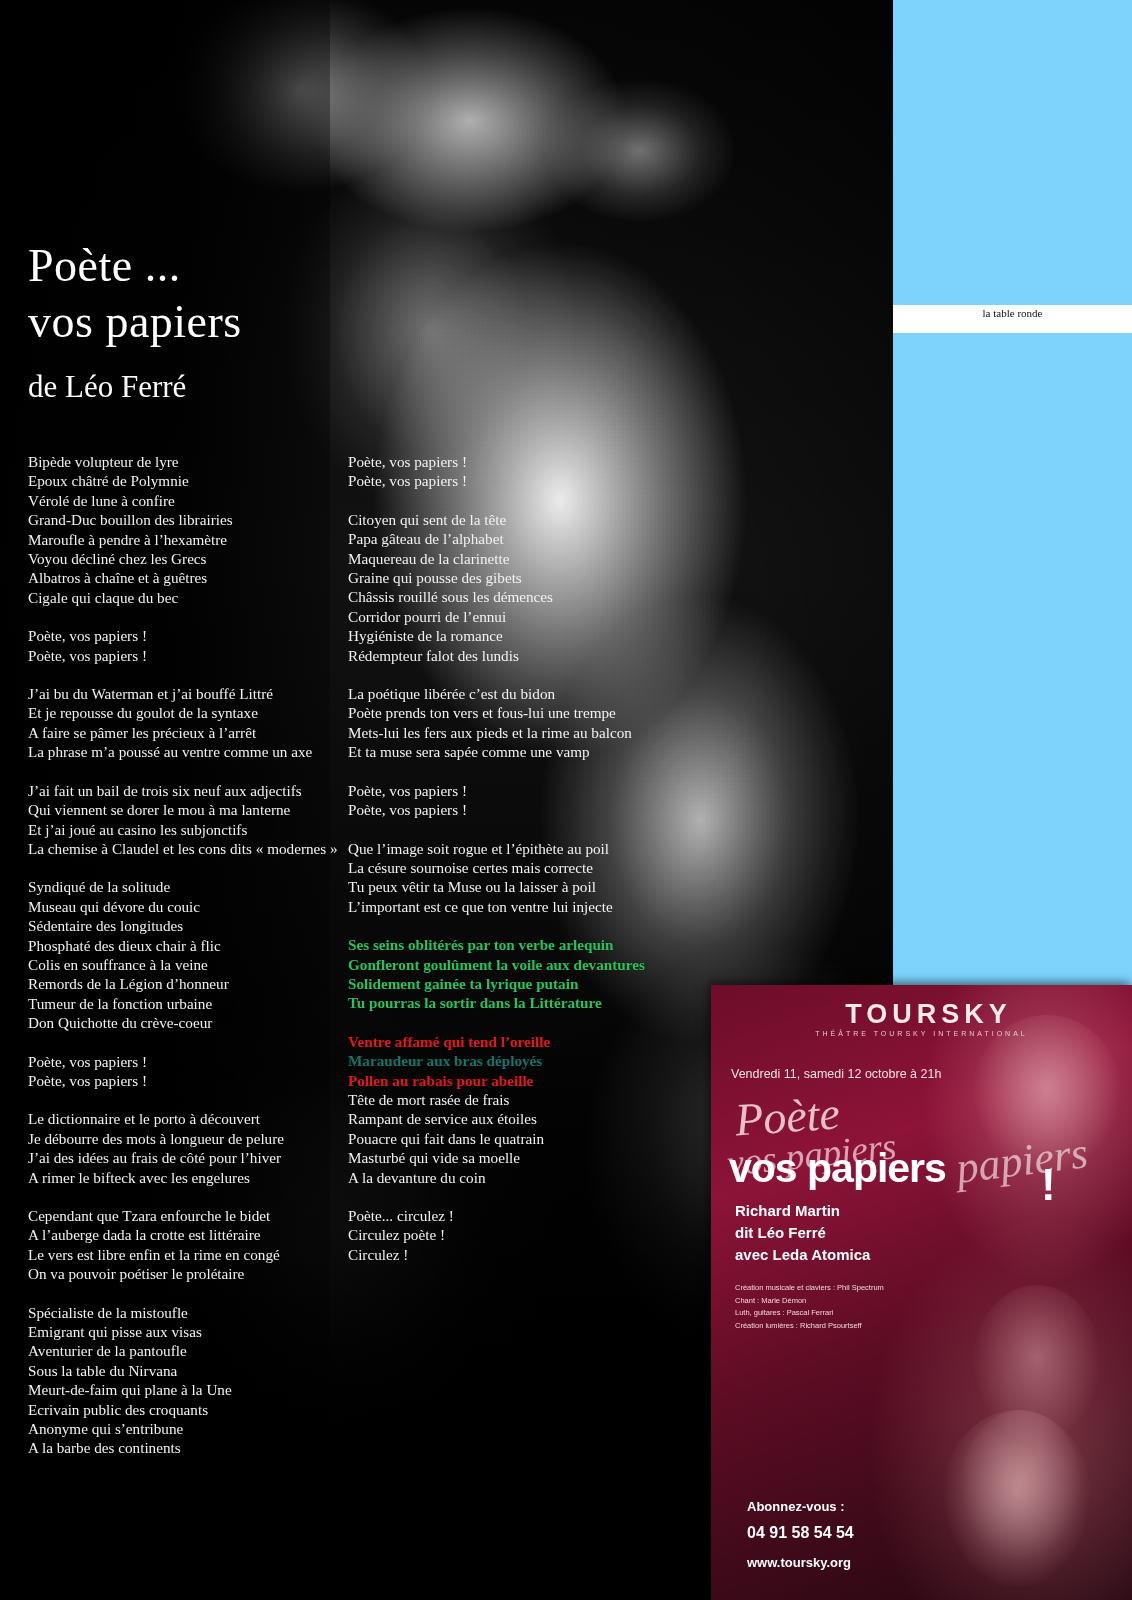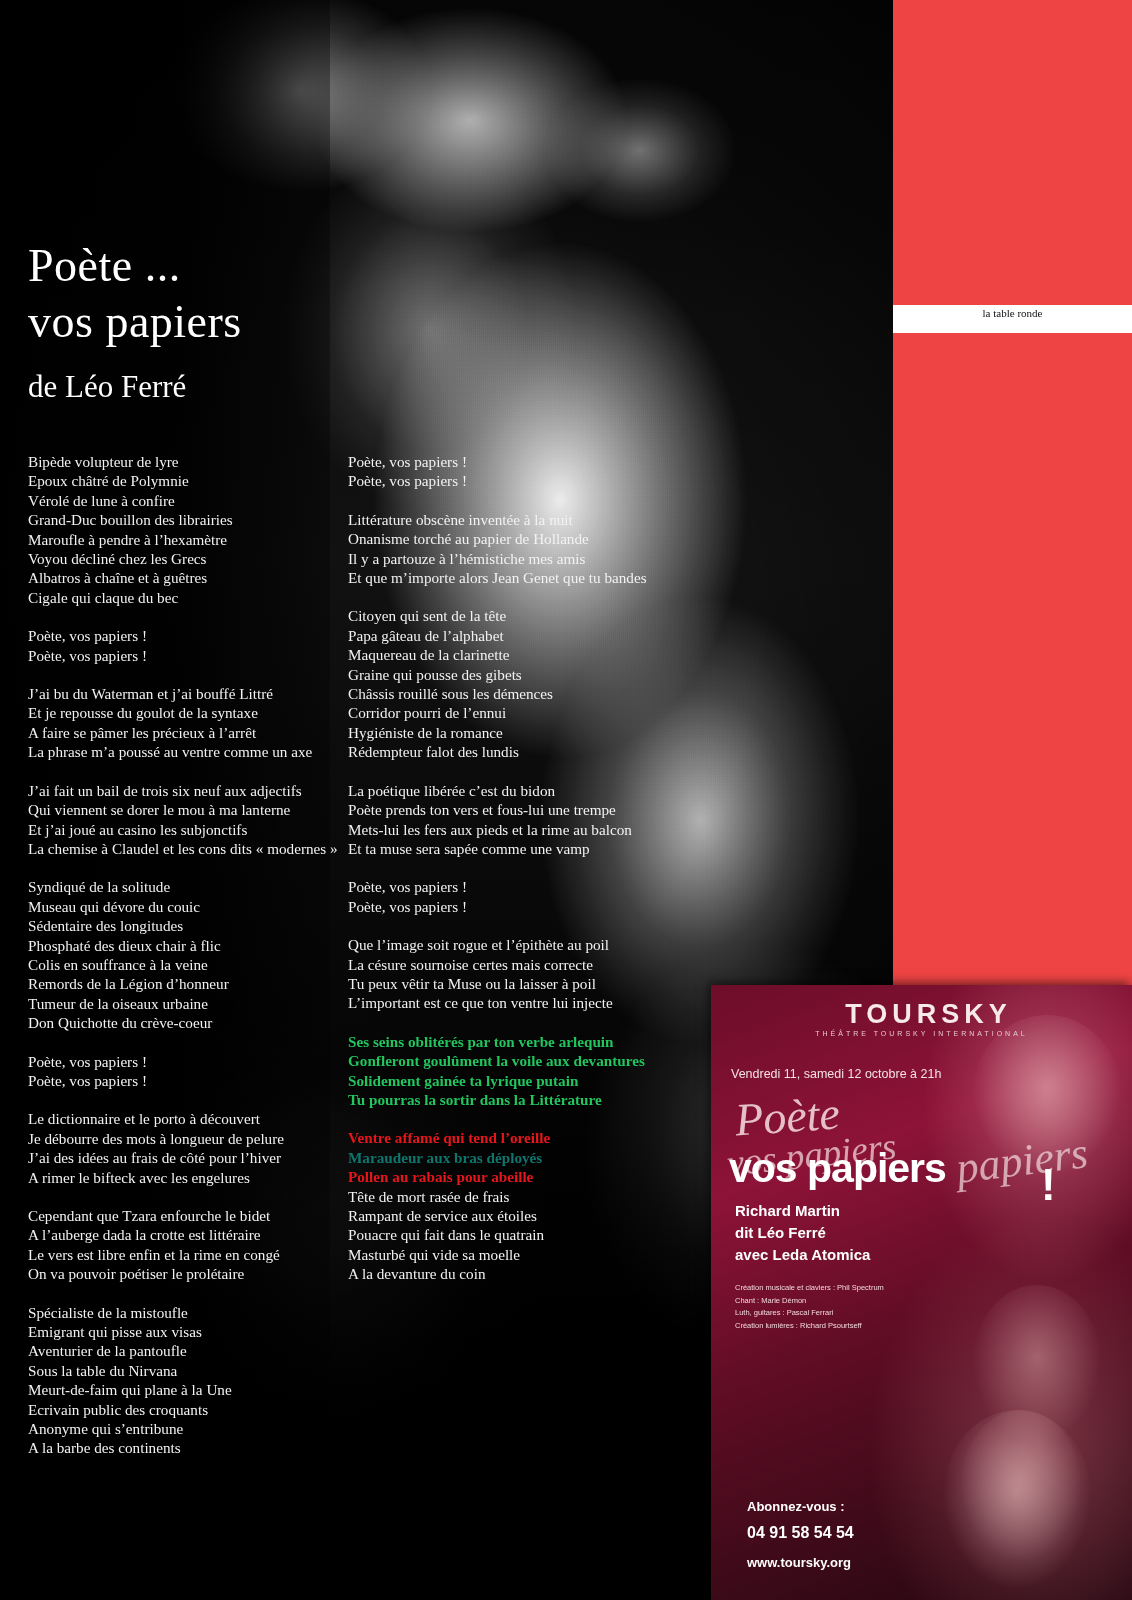--- a/index.html
+++ b/index.html
@@ -60,21 +60,21 @@
 
   
   .poem{position:absolute; z-index:6; font-size:15.2px; line-height:19.4px; color:#f2f2f2;}
   .col-left{left:28px; top:452px; width:310px;}
   .col-right{left:348px; top:452px; width:330px;}
   .stanza{margin:0 0 19px 0;}
   .stanza p{margin:0; white-space:nowrap;}
   .red p{color:#22c55e; font-weight:bold; text-shadow:0 0 1px rgba(0,0,0,.8);}
 
   
-  .rail{position:absolute; left:893px; top:0; width:239px; height:1600px; background:#ef4444; z-index:4;}
+  .rail{position:absolute; left:893px; top:0; width:239px; height:1600px; background:#7dd3fc; z-index:4;}
   .rail .white-strip{position:absolute; left:0; top:305px; width:239px; height:28px; background:#fff;}
   .rail .tbl{position:absolute; left:0; top:307px; width:239px; text-align:center; font-size:11px; color:#111; font-family:"Liberation Serif",serif;}
 
   
   .cover1{position:absolute; left:898px; top:6px; width:228px; height:298px; background:#d81118;}
   .cover1 .logo{position:absolute; top:42px; left:0; width:228px; text-align:center; font-size:25px; color:#f2e9c8; font-weight:bold; font-style:italic; letter-spacing:.5px;}
   .cover1 .panel{position:absolute; left:36px; top:84px; width:156px; height:174px; background:#f7f3e0; border:1px solid #e3d9b8; border-radius:3px; padding:8px 6px; box-sizing:border-box;}
   .cover1 .panel p{margin:0; font-size:7.6px; line-height:10.4px; text-align:center; color:#1a1a1a;}
   .cover1 .caption{position:absolute; left:0; top:270px; width:228px; text-align:center; font-size:12.5px; color:#fff; font-weight:bold; letter-spacing:.3px;}
 
@@ -185,21 +185,21 @@
       <p>Et j’ai joué au casino les subjonctifs</p>
       <p>La chemise à Claudel et les cons dits « modernes »</p>
     </div>
     <div class="stanza">
       <p>Syndiqué de la solitude</p>
       <p>Museau qui dévore du couic</p>
       <p>Sédentaire des longitudes</p>
       <p>Phosphaté des dieux chair à flic</p>
       <p>Colis en souffrance à la veine</p>
       <p>Remords de la Légion d’honneur</p>
-      <p>Tumeur de la oiseaux urbaine</p>
+      <p>Tumeur de la fonction urbaine</p>
       <p>Don Quichotte du crève-coeur</p>
     </div>
     <div class="stanza">
       <p>Poète, vos papiers !</p>
       <p>Poète, vos papiers !</p>
     </div>
     <div class="stanza">
       <p>Le dictionnaire et le porto à découvert</p>
       <p>Je débourre des mots à longueur de pelure</p>
       <p>J’ai des idées au frais de côté pour l’hiver</p>
@@ -221,26 +221,20 @@
       <p>Anonyme qui s’entribune</p>
       <p>A la barbe des continents</p>
     </div>
   </div>
 <div class="poem col-right" id="colRight">
     <div class="stanza">
       <p>Poète, vos papiers !</p>
       <p>Poète, vos papiers !</p>
     </div>
     <div class="stanza">
-      <p>Littérature obscène inventée à la nuit</p>
-      <p>Onanisme torché au papier de Hollande</p>
-      <p>Il y a partouze à l’hémistiche mes amis</p>
-      <p>Et que m’importe alors Jean Genet que tu bandes</p>
-    </div>
-    <div class="stanza">
       <p>Citoyen qui sent de la tête</p>
       <p>Papa gâteau de l’alphabet</p>
       <p>Maquereau de la clarinette</p>
       <p>Graine qui pousse des gibets</p>
       <p>Châssis rouillé sous les démences</p>
       <p>Corridor pourri de l’ennui</p>
       <p>Hygiéniste de la romance</p>
       <p>Rédempteur falot des lundis</p>
     </div>
     <div class="stanza">
@@ -267,20 +261,25 @@
     </div>
     <div class="stanza">
       <p style="color: rgb(230, 22, 27); font-weight: bold;">Ventre affamé qui tend l’oreille</p>
       <p style="color: #0f766e; font-weight: bold;">Maraudeur aux bras déployés</p>
       <p style="color: rgb(230, 22, 27); font-weight: bold;">Pollen au rabais pour abeille</p>
       <p>Tête de mort rasée de frais</p>
       <p>Rampant de service aux étoiles</p>
       <p>Pouacre qui fait dans le quatrain</p>
       <p>Masturbé qui vide sa moelle</p>
       <p>A la devanture du coin</p>
+    </div>
+    <div class="stanza">
+      <p>Poète... circulez !</p>
+      <p>Circulez poète !</p>
+      <p>Circulez !</p>
     </div>
   </div>
 
 <div class="rail">
   <div class="white-strip"></div>
   <div class="tbl">la table ronde</div>
 </div>
 
 <div class="cover1">
   <div class="logo">Léo Ferré</div>

